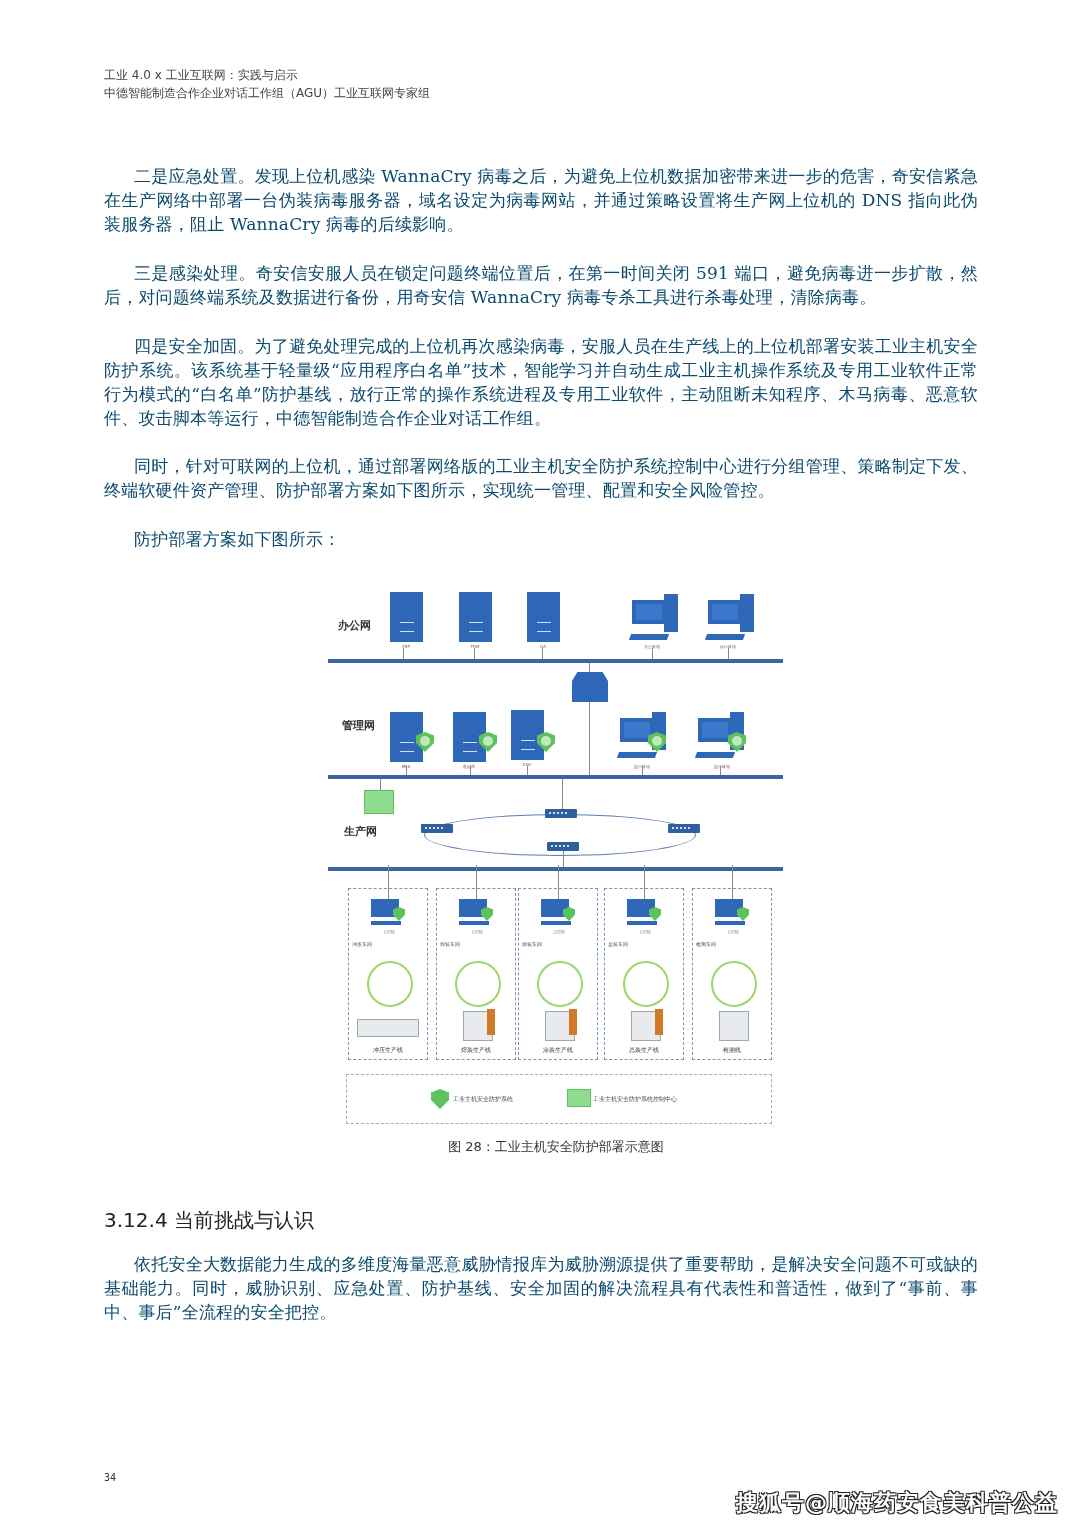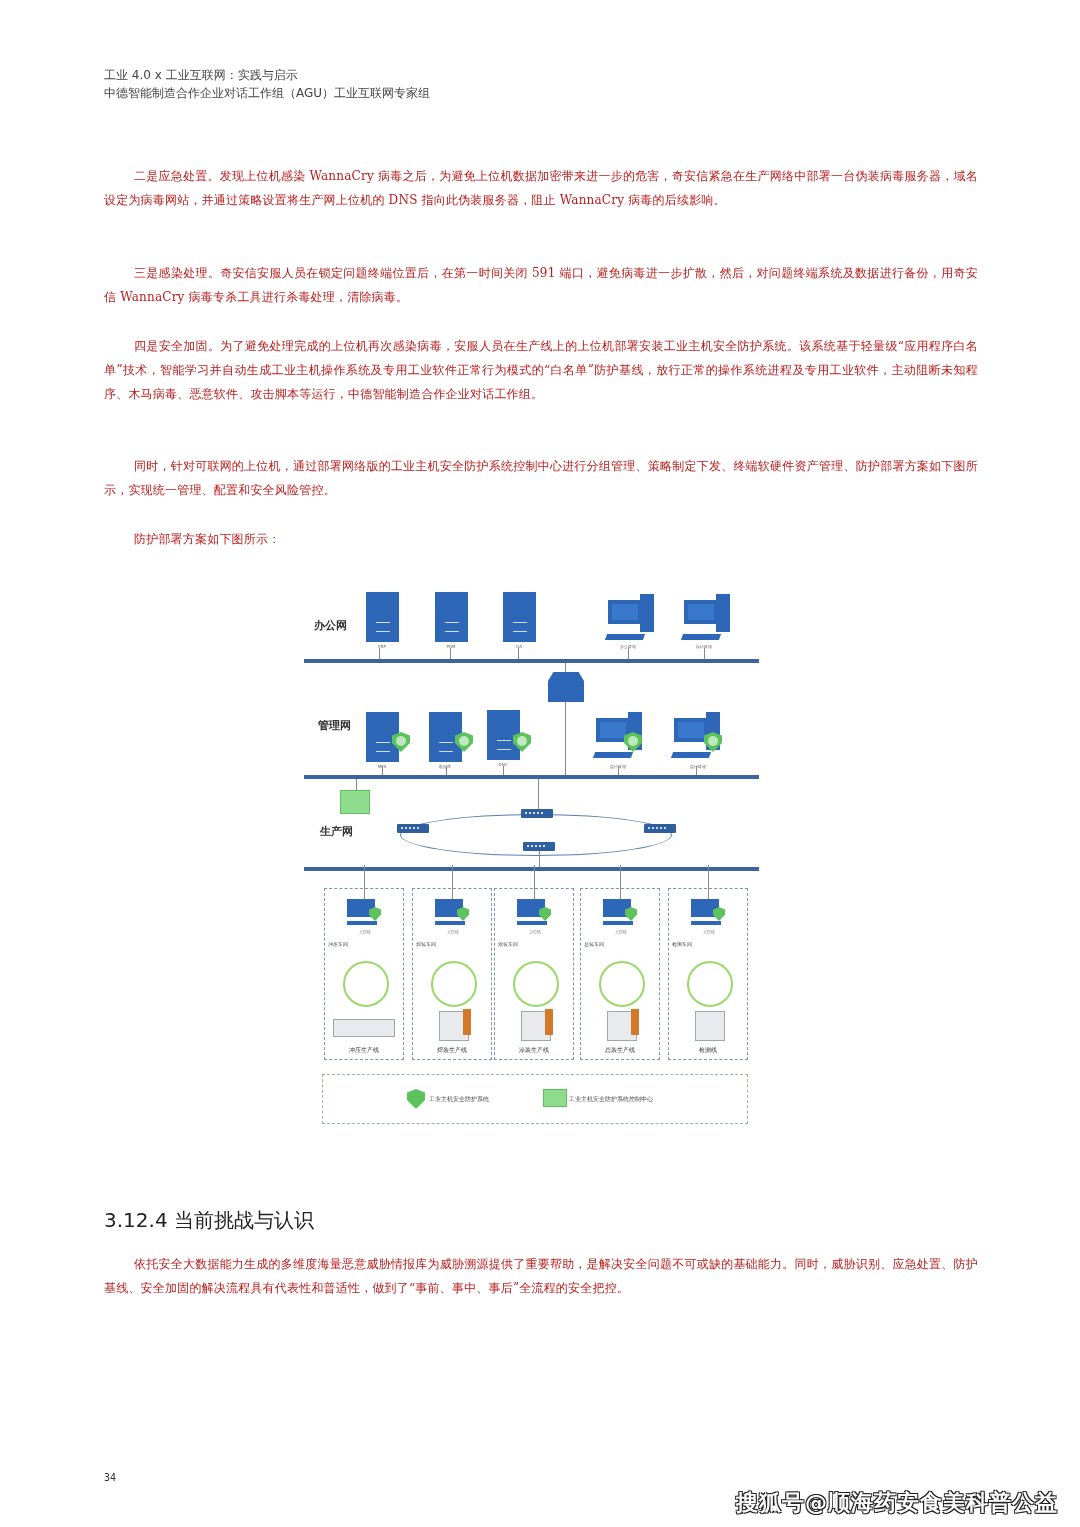--- a/index.html
+++ b/index.html
@@ -1,30 +1,30 @@
 <!DOCTYPE html>
 <html><head>
 <meta charset="utf-8">
 <style>
   html, body { margin: 0; padding: 0; background: #ffffff; }
   body { width: 1080px; height: 1527px; position: relative; overflow: hidden;
          font-family: "DejaVu Serif", "Liberation Serif", serif; color: #222; }
   .header { position: absolute; left: 104px; top: 66px; font-family: "DejaVu Sans", sans-serif;
             font-size: 12px; color: #444; line-height: 18px; }
-  .para { position: absolute; left: 104px; width: 874px; font-size: 12px; line-height: 24px;
-          text-indent: 30px; color: #b91c1c; text-align: justify; letter-spacing: 0.2px; }
+  .para { position: absolute; left: 104px; width: 874px; font-size: 17px; line-height: 24px;
+          text-indent: 30px; color: #0c4a6e; text-align: justify; letter-spacing: 0.2px; }
   .section-title { position: absolute; left: 104px; top: 1207px; font-family: "DejaVu Sans", sans-serif;
                    font-size: 20px; color: #222; }
   .page-num { position: absolute; left: 104px; top: 1452px; font-family: "DejaVu Sans Mono", monospace;
               font-size: 10px; color: #333; margin-top: 20px; }
   .watermark { position: absolute; right: 22px; top: 1488px; font-family: "DejaVu Sans", sans-serif;
                font-size: 22px; font-weight: bold; color: #fff; letter-spacing: 1px;
                text-shadow: -1px -1px 0 #222, 1px -1px 0 #222, -1px 1px 0 #222, 1px 1px 0 #222; }
   
-  .diagram { position: absolute; left: 292px; top: 580px; width: 480px; height: 560px; }
+  .diagram { position: absolute; left: 316px; top: 580px; width: 480px; height: 560px; }
   .net-label { position: absolute; font-family: "DejaVu Sans", sans-serif; font-size: 11px; color: #333; font-weight: bold; }
   .bus { position: absolute; left: 12px; width: 455px; height: 4px; background: #3b64a0; }
   .vline { position: absolute; width: 1px; background: #888; }
   .server { position: absolute; width: 33px; height: 50px; background: #2f67b8; }
   .server::after { content: ""; position: absolute; left: 10px; top: 30px; width: 14px; height: 8px;
                    border-top: 1px solid #cfe0f7; border-bottom: 1px solid #cfe0f7; }
   .pc { position: absolute; width: 48px; height: 46px; }
   .pc .tower { position: absolute; right: 0; top: 0; width: 14px; height: 38px; background: #2f67b8; }
   .pc .screen { position: absolute; left: 2px; top: 6px; width: 34px; height: 24px; background: #2f67b8;
                 border: 2px solid #2f67b8; box-sizing: border-box; }
@@ -217,19 +217,20 @@
       <div class="equip"></div>
     <div class="line-name">检测线</div>
   </div>
 
   <div class="legend">
     <div class="lg-shield"></div>
     <div class="lg-text1">工业主机安全防护系统</div>
     <div class="lg-monitor"></div>
     <div class="lg-text2">工业主机安全防护系统控制中心</div>
   </div>
+  <div class="caption">图 28：工业主机安全防护部署示意图</div>
 </div>
 
 <div class="section-title">3.12.4 当前挑战与认识</div>
 <p class="para" style="top:1252px;margin:0;">依托安全大数据能力生成的多维度海量恶意威胁情报库为威胁溯源提供了重要帮助，是解决安全问题不可或缺的基础能力。同时，威胁识别、应急处置、防护基线、安全加固的解决流程具有代表性和普适性，做到了“事前、事中、事后”全流程的安全把控。</p>
 
 <div class="page-num">34</div>
 <div class="watermark">搜狐号@顺海药安食美科普公益</div>
 
 </body></html>

